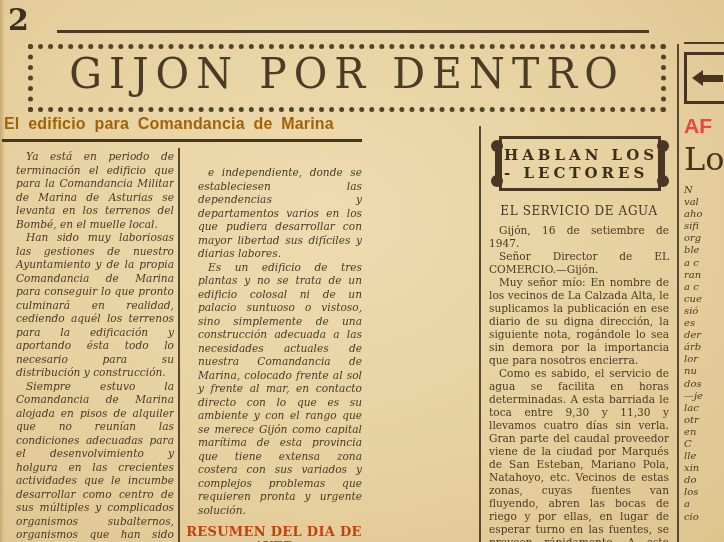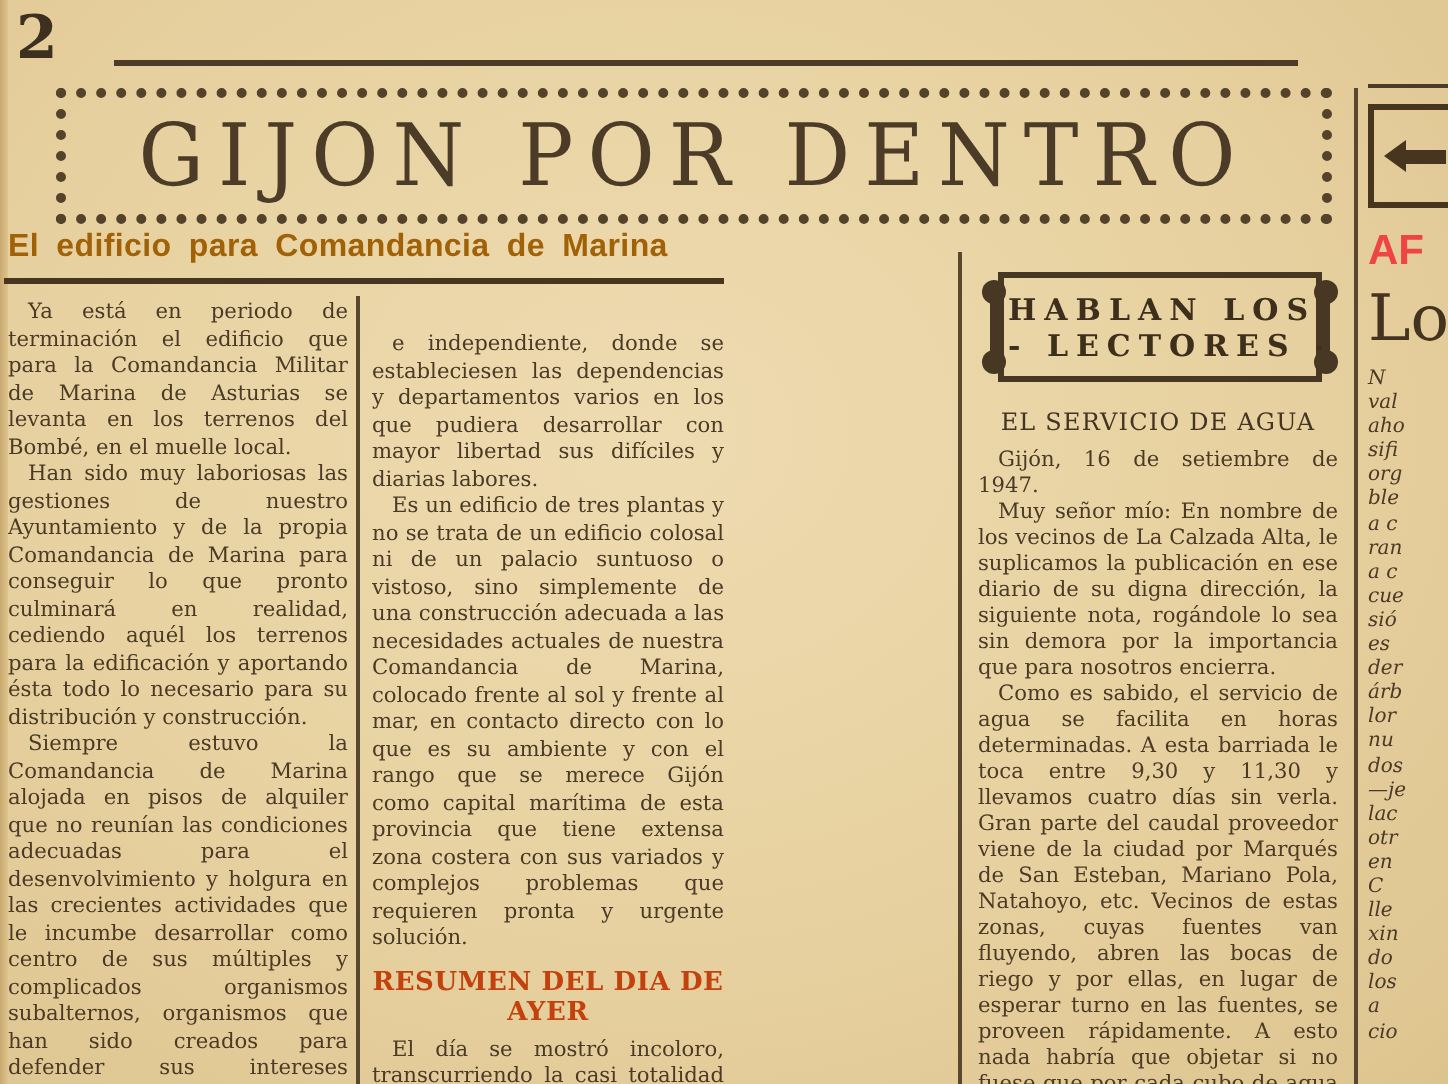--- a/index.html
+++ b/index.html
@@ -13,36 +13,36 @@
   .paper-edge{position:absolute;left:0;top:0;width:4px;height:542px;
     background:linear-gradient(90deg,#c8a96f,#e0c48e);}
   .page-number{position:absolute;left:8px;top:2px;
     font:bold 30px "DejaVu Serif", serif;color:#3d301e;}
   .top-rule{position:absolute;left:57px;top:30px;width:592px;height:3px;background:#4c3b26;}
 
   
   .headline-box{
     position:absolute;left:28px;top:44px;width:628px;height:58px;
     border:5px dotted #55422a;
-    display:flex;align-items:center;justify-content:center;
+    display:flex;align-items:flex-start;justify-content:center;
   }
   .headline{
     font-family:"DejaVu Serif", serif;font-size:41px;letter-spacing:7px;
     color:#4c3b26;white-space:nowrap;transform:scaleY(1.05);
   }
 
   .subhead{position:absolute;left:4px;top:115px;width:380px;
     font:bold 16px "Liberation Sans", sans-serif;color:#a16207;letter-spacing:.2px;
     word-spacing:4px;}
   .subhead-rule{position:absolute;left:2px;top:139px;width:360px;height:3px;background:#46361f;}
 
   
   .bodytext{font-size:10.6px;line-height:13.5px;text-align:justify;color:#4a3a26;}
   .bodytext .para{margin:0;text-indent:10px;}
-  .italic .para{}
+  .italic .para{font-style:italic;padding-left:12px;}
   .col1{position:absolute;left:4px;top:150px;width:170px;height:392px;overflow:hidden;}
   .col2{position:absolute;left:186px;top:150px;width:176px;height:392px;overflow:hidden;margin-top:16px;}
   .vrule{position:absolute;width:2px;background:#5a4730;}
   .vdiv1{left:178px;top:148px;height:394px;}
   .vdiv2{left:479px;top:126px;height:416px;}
   .vdiv3{left:677px;top:44px;height:498px;}
 
   .resumen-title{margin:7px 0 5px 0;text-align:center;
     font:bold 13px "DejaVu Serif", serif;color:#c2410c;letter-spacing:.3px;}
   .roman{font-size:10.6px;line-height:13px;}
@@ -118,20 +118,21 @@
 <div class="col3">
   <div class="lectores-box">
     <span class="corner-ornament orn-left"></span>
     <span class="corner-ornament orn-right"></span>
     <div class="lectores-line">HABLAN LOS</div>
     <div class="lectores-line">- LECTORES -</div>
   </div>
   <div class="lectores-heading">EL SERVICIO DE AGUA</div>
   <div class="bodytext roman">
       <div class="para">Gijón, 16 de setiembre de 1947.</div>
+      <div class="para">Señor Director de EL COMERCIO.—Gijón.</div>
       <div class="para">Muy señor mío: En nombre de los vecinos de La Calzada Alta, le suplicamos la publicación en ese diario de su digna dirección, la siguiente nota, rogándole lo sea sin demora por la importancia que para nosotros encierra.</div>
       <div class="para">Como es sabido, el servicio de agua se facilita en horas determinadas. A esta barriada le toca entre 9,30 y 11,30 y llevamos cuatro días sin verla. Gran parte del caudal proveedor viene de la ciudad por Marqués de San Esteban, Mariano Pola, Natahoyo, etc. Vecinos de estas zonas, cuyas fuentes van fluyendo, abren las bocas de riego y por ellas, en lugar de esperar turno en las fuentes, se proveen rápidamente. A esto nada habría que objetar si no fuese que por cada cubo de agua que toman derraman diez, que son probablemente los que nos llegarían a esta zona</div>
     </div>
 </div>
 
 <div class="vrule vdiv3"></div>
 <div class="strip-top-rule"></div>
 
 <div class="strip">
   <div class="arrow-box">

